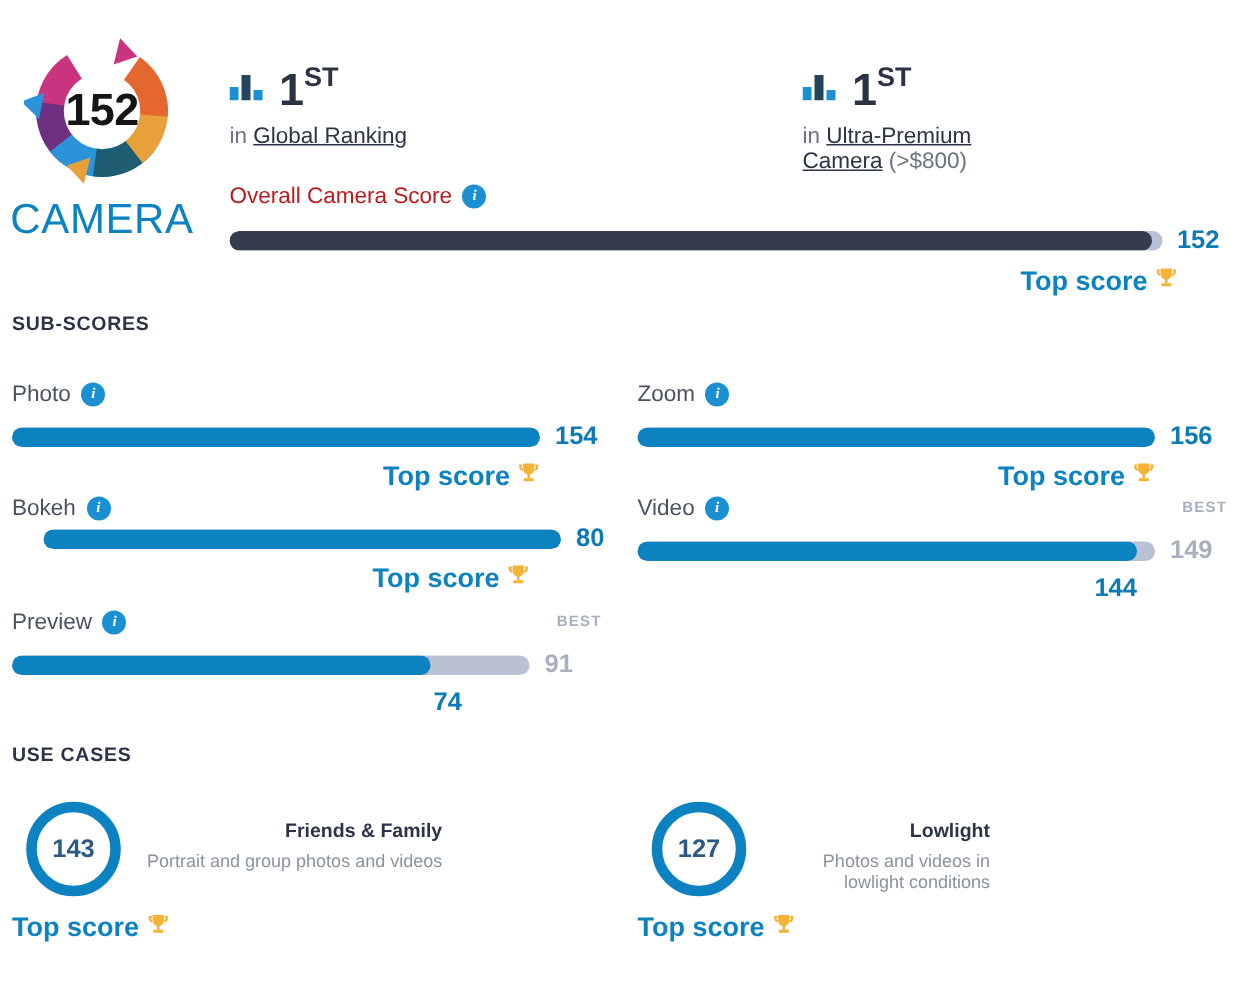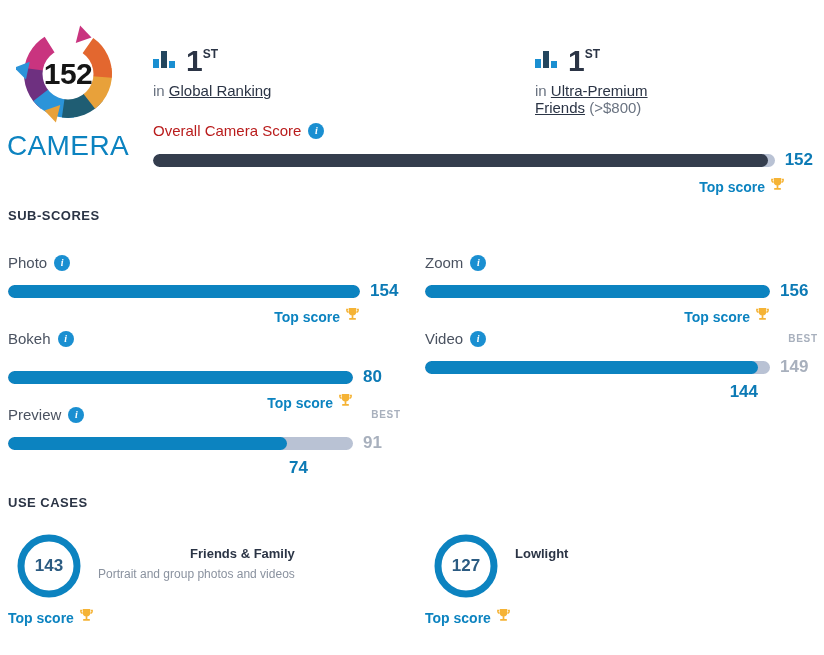--- a/index.html
+++ b/index.html
@@ -24,21 +24,21 @@
   .logo-word {
     text-align:center; color:#0c83c0; font-size:28px; font-weight:400;
     letter-spacing:0.4px; margin-top:4px;
   }
 
   
   .rank { position:absolute; }
   .rank-line1 { display:flex; align-items:flex-end; height:34px; }
   .rank-icon { margin-right:9px; margin-bottom:4px; }
   .rank-pos { font-size:30px; font-weight:700; color:#2b3445; line-height:1; position:relative; }
-  .rank-pos .sup { font-size:12px; font-weight:700; vertical-align:super; position:relative; top:-2px; }
+  .rank-pos .sup { font-size:18px; font-weight:700; vertical-align:super; position:relative; top:-2px; }
   .rank-line2 { margin-top:6px; font-size:15px; color:#6a7381; }
   .rank-line2 a { color:#2b3445; text-decoration:underline; }
   .rank-paren { color:#6a7381; }
 
   
   .label-row { display:flex; align-items:center; }
   .score-label { font-size:15px; color:#b91c1c; }
   .score-label.dark { color:#4a5260; }
   .info-i {
     display:inline-flex; align-items:center; justify-content:center;
@@ -47,21 +47,21 @@
     font-style:italic; font-family:"Liberation Serif", serif;
     margin-left:7px; line-height:1;
   }
 
   .bar-row { display:flex; align-items:center; }
   .bar-track { position:relative; height:13px; border-radius:7px; background:#b9c2d4; overflow:hidden; }
   .bar-fill { position:absolute; left:0; top:0; height:100%; border-radius:7px; }
   .bar-value { margin-left:10px; font-size:17px; font-weight:700; }
 
   .trophy-line { display:flex; align-items:center; justify-content:flex-end; }
-  .top-score-txt { font-size:14px; font-weight:700; color:#0c83c0; }
+  .top-score-txt { font-size:18px; font-weight:700; color:#0c83c0; }
   .trophy { margin-left:5px; }
 
   .best-tag { font-size:10px; font-weight:700; color:#a8b0bd; letter-spacing:0.8px; }
   .under-val { font-size:17px; font-weight:700; color:#0c7ab5; }
 
   
   .sec-head {
     position:absolute; font-size:13px; font-weight:700; color:#2b3445; letter-spacing:0.5px;
   }
 
@@ -129,21 +129,21 @@
         <svg width="24" height="18" viewBox="0 0 24 18">
           <rect x="0" y="9" width="6" height="9" fill="#1a8fd1"></rect>
           <rect x="8" y="1" width="6" height="17" fill="#23465e"></rect>
           <rect x="16" y="11" width="6" height="7" fill="#1a8fd1"></rect>
         </svg>
       </span>
       <span class="rank-pos"><span>1</span><span class="sup">ST</span></span>
     </div>
     <div class="rank-line2">
       <span>in</span>
-      <a href="#">Ultra-Premium Friends</a>
+      <a href="#">Ultra-Premium Camera</a>
       <span class="rank-paren">(&gt;$800)</span>
     </div>
   </div>
 
   <div style="position:absolute; left:153px; top:122px; width:660px;">
     <div class="label-row">
       <span class="score-label">Overall Camera Score</span>
       <span class="info-i">i</span>
     </div>
     <div class="bar-row" style="margin-top:11px;">
@@ -216,21 +216,21 @@
         </svg>
       </span>
     </div>
   </div>
 
   <div style="position:absolute; left:8px; top:330px; width:395px;">
     <div class="label-row">
       <span class="score-label dark">Bokeh</span>
       <span class="info-i">i</span>
     </div>
-    <div class="bar-row" style="margin-top:20px;">
+    <div class="bar-row" style="margin-top:2px;justify-content:flex-end;">
       <div class="bar-track subtrack" style="width: 345px;">
         <div class="bar-fill subfill" style="width: 100%; background: rgb(12, 131, 192);"></div>
       </div>
       <span class="bar-value" style="color:#0c7ab5;">80</span>
     </div>
     <div class="trophy-line" style="width:345px; margin-top:6px;">
       <span class="top-score-txt">Top score</span>
       <span class="trophy">
         <svg width="15" height="15" viewBox="0 0 16 16">
           <path d="M4 1h8v4a4 4 0 0 1-8 0z" fill="#f5b335"></path>
@@ -313,20 +313,21 @@
   <div class="uc" style="left:433px; top:533px;">
     <div class="uc-inner">
       <div class="donut">
         <svg width="66" height="66" viewBox="0 0 66 66">
           <circle cx="33" cy="33" r="28" fill="none" stroke="#0c83c0" stroke-width="7"></circle>
         </svg>
         <div class="donut-num">127</div>
       </div>
       <div class="uc-txt">
         <div class="uc-title">Lowlight</div>
+        <div class="uc-desc">Photos and videos in lowlight conditions</div>
       </div>
     </div>
     <div class="uc-trophy" style="margin-left:-8px;">
       <span class="top-score-txt">Top score</span>
       <span class="trophy">
         <svg width="15" height="15" viewBox="0 0 16 16">
           <path d="M4 1h8v4a4 4 0 0 1-8 0z" fill="#f5b335"></path>
           <path d="M3.4 1.8H1.2v1.6c0 1.7 1.2 2.8 2.6 3V4.8c-.6-.2-1-.7-1-1.4v-.2h.6z" fill="#f5b335"></path>
           <path d="M12.6 1.8h2.2v1.6c0 1.7-1.2 2.8-2.6 3V4.8c.6-.2 1-.7 1-1.4v-.2h-.6z" fill="#f5b335"></path>
           <rect x="7.1" y="8.6" width="1.8" height="3.2" fill="#f5b335"></rect>

